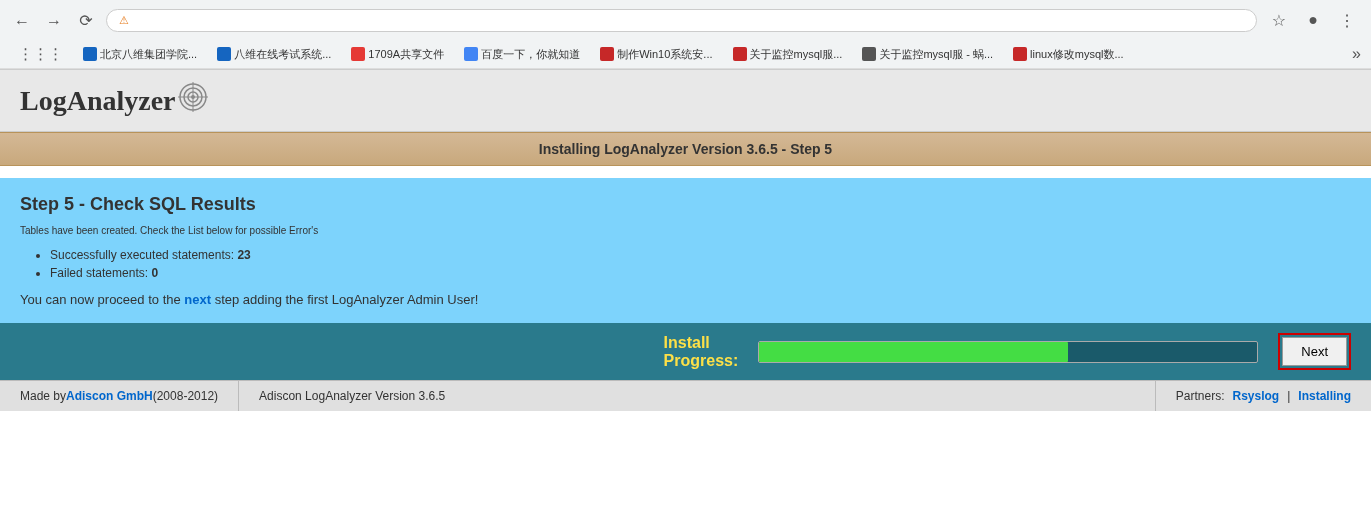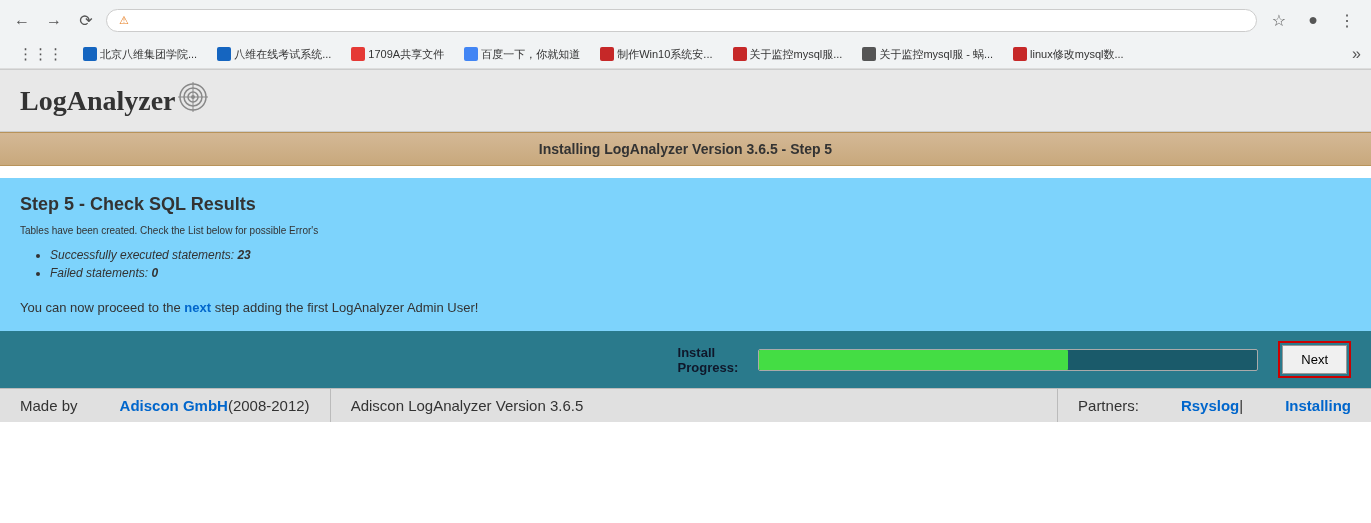--- a/index.html
+++ b/index.html
@@ -34,41 +34,41 @@
     
     .main-content { padding: 0; }
 
     
     .step-header { background: linear-gradient(to bottom, #d4b896, #c8a87c); padding: 8px 20px; text-align: center; font-size: 14px; font-weight: bold; color: #333; border-top: 1px solid #b8935a; border-bottom: 1px solid #b8935a; margin-bottom: 12px; }
 
     
     .content-body { padding: 16px 20px; background: #7dd3fc; }
     .step-title { font-size: 18px; font-weight: bold; color: #333; margin-bottom: 10px; }
     .intro-text { font-size: 10px; color: #333; margin-bottom: 12px; }
-    .results-list { margin: 0 0 20px 30px; font-style: italic; }
+    .results-list { margin: 0 0 12px 30px; }
     .results-list li { font-size: 12px; color: #333; margin-bottom: 4px; }
     .results-list li strong { font-weight: bold; }
     .proceed-text { font-size: 13px; color: #333; }
     .proceed-text a { color: #0066cc; text-decoration: none; font-weight: bold; }
 
     
     .progress-bar-section { background: #2a7a8c; padding: 10px 20px; display: flex; align-items: center; justify-content: flex-end; gap: 20px; }
-    .progress-label { color: #0f172a; font-size: 13px; font-weight: bold; white-space: nowrap; }
+    .progress-label { color: #fde047; font-size: 16px; font-weight: bold; white-space: nowrap; }
     .progress-track { flex: 1; max-width: 500px; background: #1a5a6a; border: 1px solid #aaa; height: 22px; border-radius: 2px; overflow: hidden; position: relative; }
     .progress-fill { background: #44dd44; height: 100%; width: 62%; border-radius: 1px; }
     .next-btn-highlight { border: 2px solid #cc0000; padding: 2px; display: inline-block; }
     .next-btn { background: #f0f0f0; border: 1px solid #999; padding: 6px 18px; font-size: 13px; cursor: pointer; font-family: Arial, sans-serif; }
 
     
     .site-footer { background: #e0e0e0; border-top: 1px solid #bbb; display: flex; align-items: stretch; }
-    .footer-cell { padding: 8px 20px; font-size: 15px; color: #333; border-right: 1px solid #bbb; display: flex; align-items: center; }
+    .footer-cell { padding: 8px 20px; font-size: 12px; color: #333; border-right: 1px solid #bbb; display: flex; align-items: center; }
     .footer-cell:last-child { border-right: none; }
-    .footer-cell a { color: #0066cc; text-decoration: none; font-weight: bold; margin-left: 42px; }
+    .footer-cell a { color: #0066cc; text-decoration: none; font-weight: bold; }
     .footer-center { flex: 1; justify-content: flex-start; text-align: center; }
-    .footer-partners { display: flex; align-items: center; }
+    .footer-partners { display: flex; align-items: center; gap: 8px; }
     .footer-partner-link { color: #0066cc; text-decoration: none; }
 
     
     .target-icon { display: inline-block; vertical-align: middle; }
   </style>
 </head>
 <body>
 
 <div class="browser-chrome">
   <div class="browser-toolbar">

